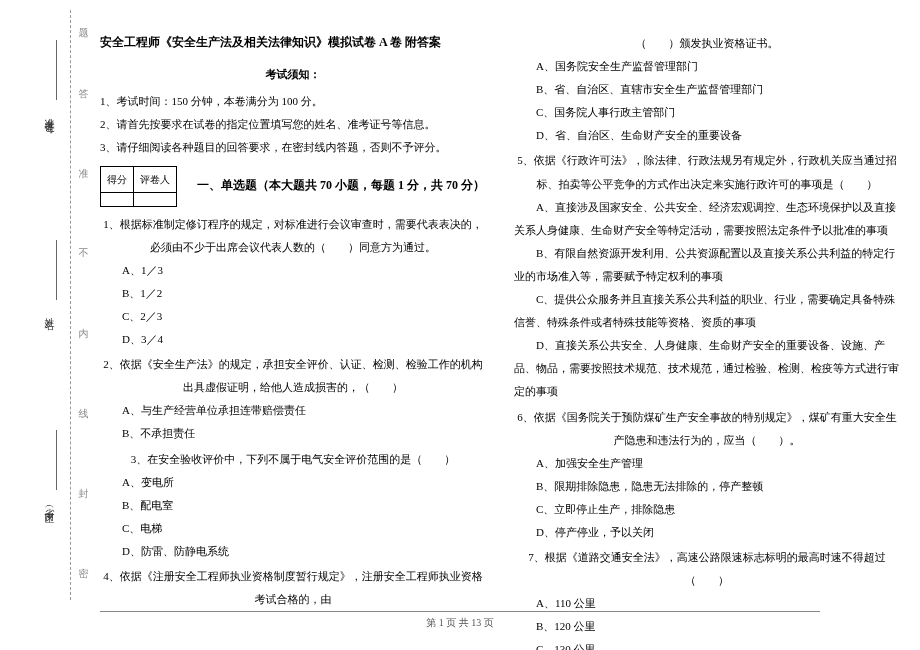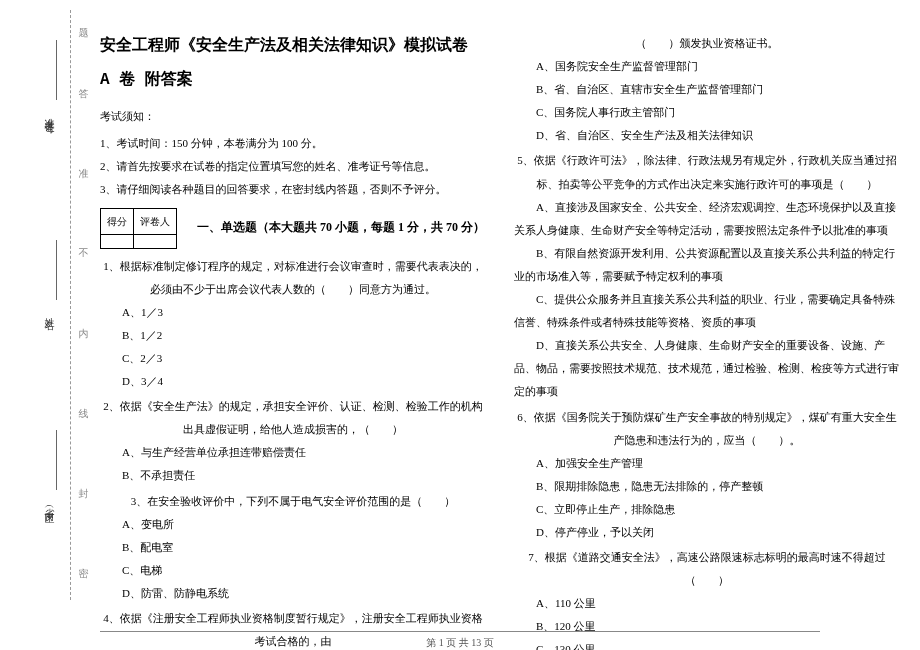--- a/index.html
+++ b/index.html
@@ -58,27 +58,27 @@
       width: 800px;
       display: flex;
       gap: 28px;
     }
     .col {
       width: 386px;
       line-height: 2.1;
     }
     .title {
       font-weight: bold;
-      font-size: 16px;
+      font-size: 12px;
       margin-bottom: 8px;
-      font-family: Liberation Mono, monospace;
     }
     .notice-head {
-      font-weight: normal;
+      font-weight: bold;
       margin-bottom: 4px;
+      text-align: center;
     }
     .notice-item {
       text-indent: 0;
     }
     .score-row {
       display: inline-flex;
       align-items: center;
       margin-top: 6px;
       margin-bottom: 4px;
       vertical-align: top;
@@ -101,21 +101,21 @@
     .q {
       text-indent: 0;
       margin-top: 2px;
       text-align: center;
     }
     .opt {
       text-indent: 2em;
     }
     .footer {
       position: absolute;
-      bottom: 0;
+      bottom: 20px;
       left: 0;
       width: 100%;
       text-align: center;
       font-size: 10px;
       color: #555;
     }
     .footer-line {
       border-top: 1px solid #888;
       margin: 0 100px 4px 100px;
     }
@@ -188,21 +188,21 @@
     <div class="opt">D、防雷、防静电系统</div>
 
     <div class="q">4、依据《注册安全工程师执业资格制度暂行规定》，注册安全工程师执业资格考试合格的，由</div>
   </div>
 
   <div class="col">
     <div class="q">（　　）颁发执业资格证书。</div>
     <div class="opt">A、国务院安全生产监督管理部门</div>
     <div class="opt">B、省、自治区、直辖市安全生产监督管理部门</div>
     <div class="opt">C、国务院人事行政主管部门</div>
-    <div class="opt">D、省、自治区、安全生产法及相关法律知识</div>
+    <div class="opt">D、省、自治区、生命财产安全的重要设备</div>
 
     <div class="q">5、依据《行政许可法》，除法律、行政法规另有规定外，行政机关应当通过招标、拍卖等公平竞争的方式作出决定来实施行政许可的事项是（　　）</div>
     <div class="opt">A、直接涉及国家安全、公共安全、经济宏观调控、生态环境保护以及直接关系人身健康、生命财产安全等特定活动，需要按照法定条件予以批准的事项</div>
     <div class="opt">B、有限自然资源开发利用、公共资源配置以及直接关系公共利益的特定行业的市场准入等，需要赋予特定权利的事项</div>
     <div class="opt">C、提供公众服务并且直接关系公共利益的职业、行业，需要确定具备特殊信誉、特殊条件或者特殊技能等资格、资质的事项</div>
     <div class="opt">D、直接关系公共安全、人身健康、生命财产安全的重要设备、设施、产品、物品，需要按照技术规范、技术规范，通过检验、检测、检疫等方式进行审定的事项</div>
 
     <div class="q">6、依据《国务院关于预防煤矿生产安全事故的特别规定》，煤矿有重大安全生产隐患和违法行为的，应当（　　）。</div>
     <div class="opt">A、加强安全生产管理</div>
     <div class="opt">B、限期排除隐患，隐患无法排除的，停产整顿</div>

